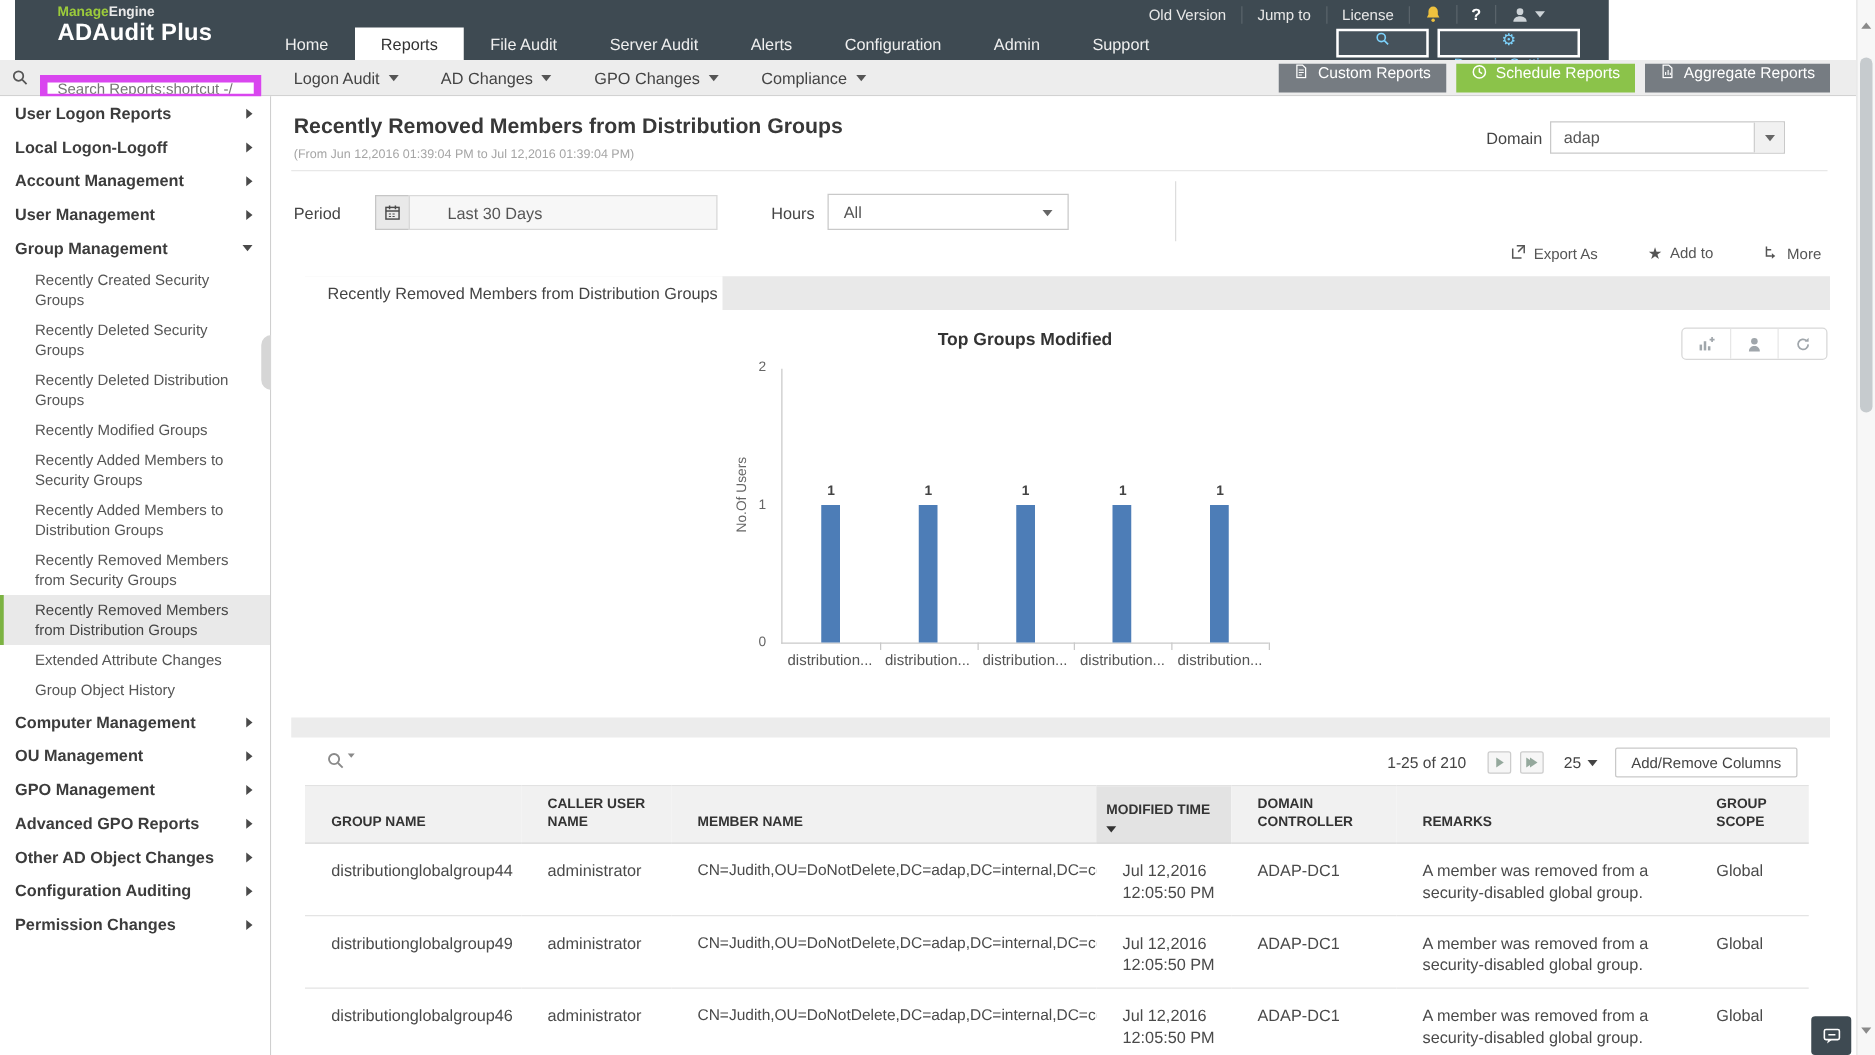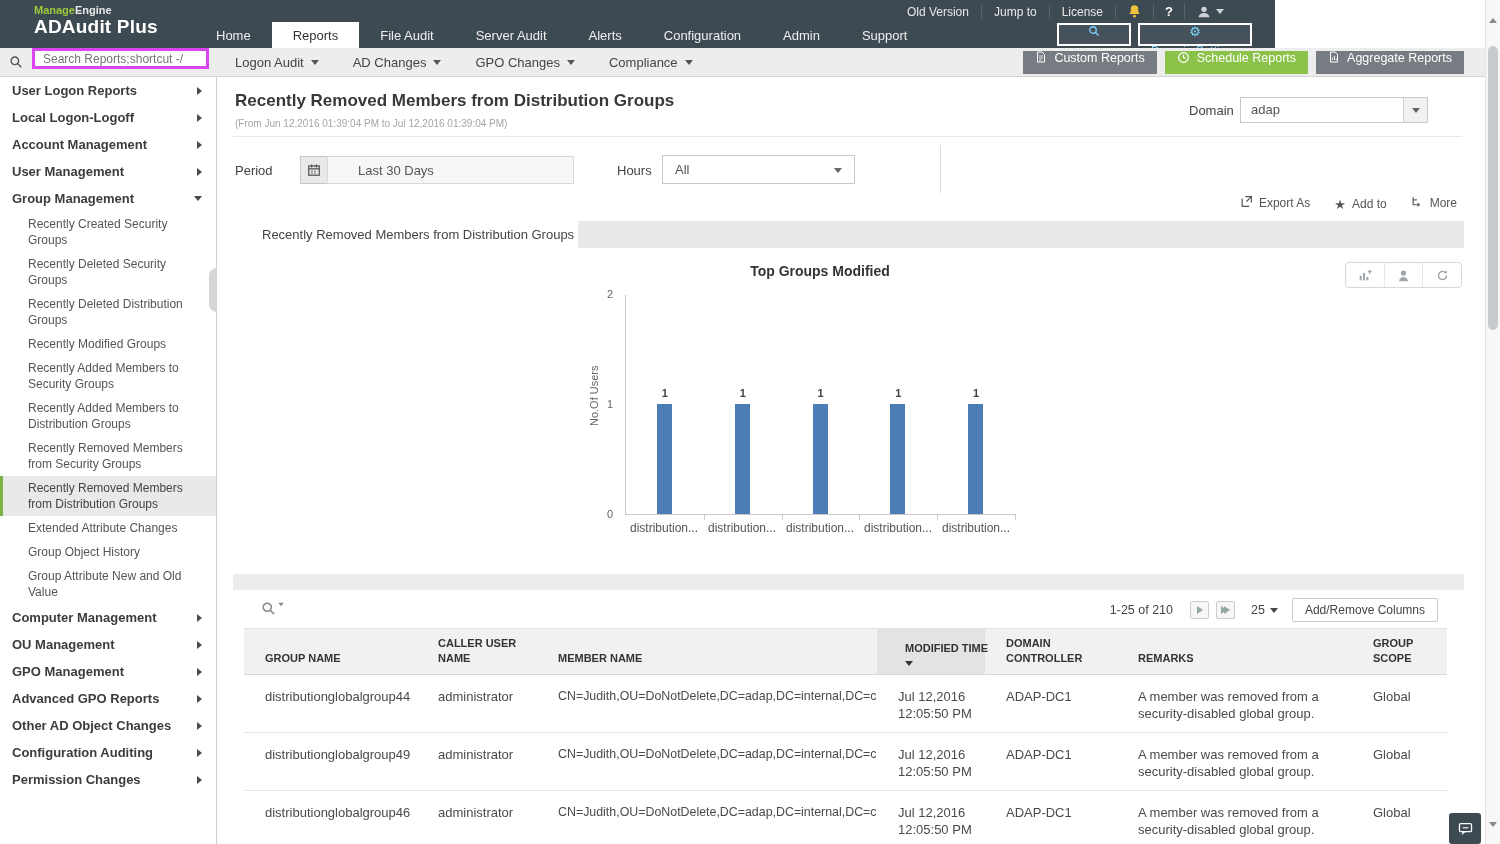--- a/index.html
+++ b/index.html
@@ -1,41 +1,41 @@
 <!DOCTYPE html>
 <html><head>
 <meta charset="utf-8">
 <style>
   * { box-sizing: border-box; margin:0; padding:0; }
   html,body { width:1500px; height:844px; overflow:hidden; }
   body { font-family:"Liberation Sans", sans-serif; background:#fff; position:relative; }
 
   
-  #topbar { position:absolute; left:0; top:0; width:1275px; height:48px; background:#3e4a52; }
+  #topbar { position:absolute; left:12px; top:0; width:1275px; height:48px; background:#3e4a52; }
   #logo { position:absolute; left:34px; top:4px; cursor:pointer; }
   .brand { font-size:11px; font-weight:bold; line-height:12px; }
   .brand-manage { color:#9ccb3b; }
   .brand-engine { color:#e9e9e9; }
   .product { color:#fff; font-size:19px; font-weight:bold; letter-spacing:.2px; }
   #utility { position:absolute; right:40px; top:0; height:23px; display:flex; align-items:center; color:#e8e8e8; font-size:12px; }
   .u-link { padding:0 12px; border-right:1px solid rgba(255,255,255,.14); cursor:pointer; white-space:nowrap; }
   .u-icon { padding:0 11px; border-right:1px solid rgba(255,255,255,.14); display:flex; align-items:center; gap:4px; cursor:pointer; }
   .u-icon:last-child { border-right:none; }
   #help-icon { color:#fff; font-weight:bold; font-size:13px; }
   #nav-tabs { position:absolute; left:195px; bottom:0; height:26px; display:flex; }
   .nav-tab { color:#efefef; font-size:13px; padding:0 21px; display:flex; align-items:center; cursor:pointer; white-space:nowrap; }
   .nav-tab.active { background:#fff; color:#333; }
   #topbar-buttons { position:absolute; right:23px; bottom:2px; display:flex; gap:7px; }
   .top-btn { background:#46525b; border:2px solid #ffffff; color:#7dd3fc; font-size:12px; height:23px; display:flex; align-items:center; padding:0 11px; gap:6px; cursor:pointer; white-space:nowrap;flex-direction:column; }
   .gear-glyph { font-size:13px; line-height:1; }
 
   
   #subnav { position:absolute; left:0; top:48px; width:1485px; height:29px; background:#ededed; border-bottom:1px solid #d2d2d2; }
   #subnav-mag { position:absolute; left:9px; top:7px; color:#555; }
-  #report-search { position:absolute; left:32px; top:0; width:177px; height:21px; border:3px solid #d946ef; font-size:12px; color:#666; padding:0 8px; font-family:inherit; }
+  #report-search { position:absolute; left:32px; top:12px; width:177px; height:21px; border:6px solid #d946ef; font-size:12px; color:#666; padding:0 8px; font-family:inherit; }
   #subnav-menus { position:absolute; left:218px; top:0; height:28px; display:flex; }
   .menu-item { display:flex; align-items:center; gap:7px; padding:0 17px; font-size:13px; color:#444; cursor:pointer; }
   #subnav-actions { position:absolute; right:21px; top:3px; display:flex; gap:8px; }
   .action-btn { height:23px; display:flex; align-items:flex-start; gap:7px; padding:0 12px; color:#fff; font-size:12.5px; border:none; cursor:pointer; font-family:inherit; }
   .action-btn.gray { background:#767c82; }
   .action-btn.green { background:#8bc34a; }
 
   
   #sidebar { position:absolute; left:0; top:77px; width:217px; height:767px; background:#fff; border-right:1px solid #cfcfcf; overflow:hidden; }
   .side-section { display:flex; align-items:center; justify-content:space-between; padding:6px 14px 6px 12px; font-size:13px; font-weight:bold; color:#3c3c3c; cursor:pointer; }
@@ -54,21 +54,21 @@
   #title-rule { position:absolute; left:16px; top:59px; width:1229px; border-top:1px solid #e8e8e8; }
 
   #period-label { position:absolute; left:18px; top:86px; font-size:13px; color:#444; }
   #calendar-btn { position:absolute; left:83px; top:79px; width:28px; height:28px; background:#e9e9e9; border:1px solid #c6c6c6; display:flex; align-items:center; justify-content:center; color:#4a4a4a; cursor:pointer; }
   #period-input { position:absolute; left:110px; top:79px; width:247px; height:28px; background:#f7f7f7; border:1px solid #d9d9d9; font-size:13px; color:#555; padding-left:30px; font-family:inherit; }
   #hours-label { position:absolute; left:400px; top:86px; font-size:13px; color:#444; }
   #hours-select { position:absolute; left:445px; top:78px; width:193px; height:29px; border:1px solid #c9c9c9; background:#fff; cursor:pointer; }
   #hours-select .select-text { line-height:27px; padding-left:12px; font-size:13px; color:#555; }
   #filter-divider { position:absolute; left:723px; top:68px; height:48px; border-left:1px solid #ddd; }
 
-  #report-actions { position:absolute; right:28px; top:118px; display:flex; gap:24px; align-items:flex-end; font-size:12px; color:#555; }
+  #report-actions { position:absolute; right:28px; top:118px; display:flex; gap:40px; align-items:flex-start; font-size:12px; color:#555; }
   .ra-item { display:flex; align-items:center; gap:6px; cursor:pointer; }
   .star-glyph { font-size:13px; line-height:1; color:#555; }
 
   #tab-strip { position:absolute; left:27px; top:144px; width:1220px; height:27px; background:#e9e9e9; }
   #active-tab { position:absolute; left:0; top:0; width:334px; height:27px; background:#fff; font-size:13px; color:#444; line-height:27px; padding-left:18px; cursor:pointer; white-space:nowrap; }
 
   
   #chart-title { position:absolute; left:408px; top:186px; width:390px; text-align:center; font-size:14px; font-weight:bold; color:#333; }
   #chart-tools { position:absolute; left:1128px; top:185px; width:117px; height:26px; border:1px solid #d8d8d8; border-radius:4px; background:#fff; display:flex; }
   .tool { flex:1; display:flex; align-items:center; justify-content:center; color:#a0a6ab; cursor:pointer; }
@@ -90,21 +90,21 @@
   #table-search { position:absolute; left:44px; top:524px; color:#8a8a8a; display:flex; align-items:flex-start; gap:1px; cursor:pointer; }
   #pagination { position:absolute; top:521px; right:47px; display:flex; align-items:center; }
   #page-range { font-size:12.5px; color:#444; margin-right:10px; }
   .pg-btn { width:19px; height:18px; border:1px solid #ccc; background:#f6f6f6; border-radius:2px; display:flex; align-items:center; justify-content:center; margin-left:7px; cursor:pointer; }
   .pg-arrow { width:0; height:0; border-top:4px solid transparent; border-bottom:4px solid transparent; border-left:6px solid #94a89c; }
   #page-size { display:flex; align-items:center; gap:5px; font-size:12.5px; color:#444; margin-left:16px; cursor:pointer; }
   #add-remove-columns { height:24px; border:1px solid #c9c9c9; background:#fff; font-size:12px; color:#444; padding:0 12px; border-radius:2px; margin-left:14px; cursor:pointer; font-family:inherit; }
 
   #data-table { position:absolute; left:27px; top:551px; width:1203px; border-collapse:collapse; table-layout:fixed; }
   #data-table th { background:#f1f1f1; border-top:1px solid #e2e2e2; border-bottom:1px solid #d8d8d8; font-size:11px; font-weight:bold; color:#333; text-align:left; vertical-align:bottom; padding:7px 8px 8px 21px; line-height:15px; height:44px; cursor:pointer; }
-  #data-table th.sorted { background:#e3e3e3; padding-left:28px; white-space:nowrap; }
+  #data-table th.sorted { background:#e3e3e3; padding-left:8px; white-space:nowrap; }
   #data-table td { padding:13px 10px 10px 21px; border-bottom:1px solid #e4e4e4; vertical-align:top; font-size:13px; color:#4a4a4a; line-height:17px; }
   #data-table td.member { font-size:12.4px; white-space:nowrap; overflow:hidden; }
   .sort-caret { width:0; height:0; border-left:4px solid transparent; border-right:4px solid transparent; border-top:5px solid #333; margin-top:5px; }
 
   
   .tri-down { width:0; height:0; border-left:4px solid transparent; border-right:4px solid transparent; border-top:5px solid currentColor; display:inline-block; }
   .tri-right { width:0; height:0; border-top:4px solid transparent; border-bottom:4px solid transparent; border-left:5px solid currentColor; display:inline-block; }
   .tri-up { width:0; height:0; border-left:4px solid transparent; border-right:4px solid transparent; border-bottom:5px solid currentColor; display:inline-block; }
   .side-caret { color:#4a4a4a; }
 
@@ -244,21 +244,20 @@
       <div class="side-item">Recently Created Security Groups</div>
       <div class="side-item">Recently Deleted Security Groups</div>
       <div class="side-item">Recently Deleted Distribution Groups</div>
       <div class="side-item">Recently Modified Groups</div>
       <div class="side-item">Recently Added Members to Security Groups</div>
       <div class="side-item">Recently Added Members to Distribution Groups</div>
       <div class="side-item">Recently Removed Members from Security Groups</div>
       <div class="side-item selected">Recently Removed Members from Distribution Groups</div>
       <div class="side-item">Extended Attribute Changes</div>
       <div class="side-item">Group Object History</div>
-      <div class="side-item">Group Attribute New and Old Value</div>
       <div class="side-section">
         <span>Computer Management</span>
         <span class="tri-right side-caret"></span>
       </div>
       <div class="side-section">
         <span>OU Management</span>
         <span class="tri-right side-caret"></span>
       </div>
       <div class="side-section">
         <span>GPO Management</span>

